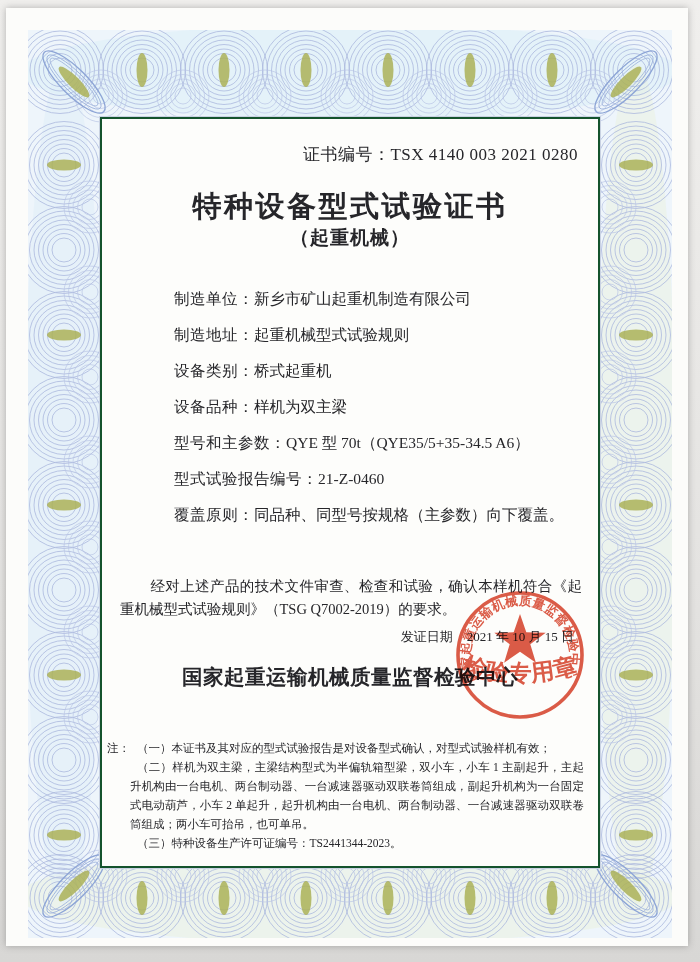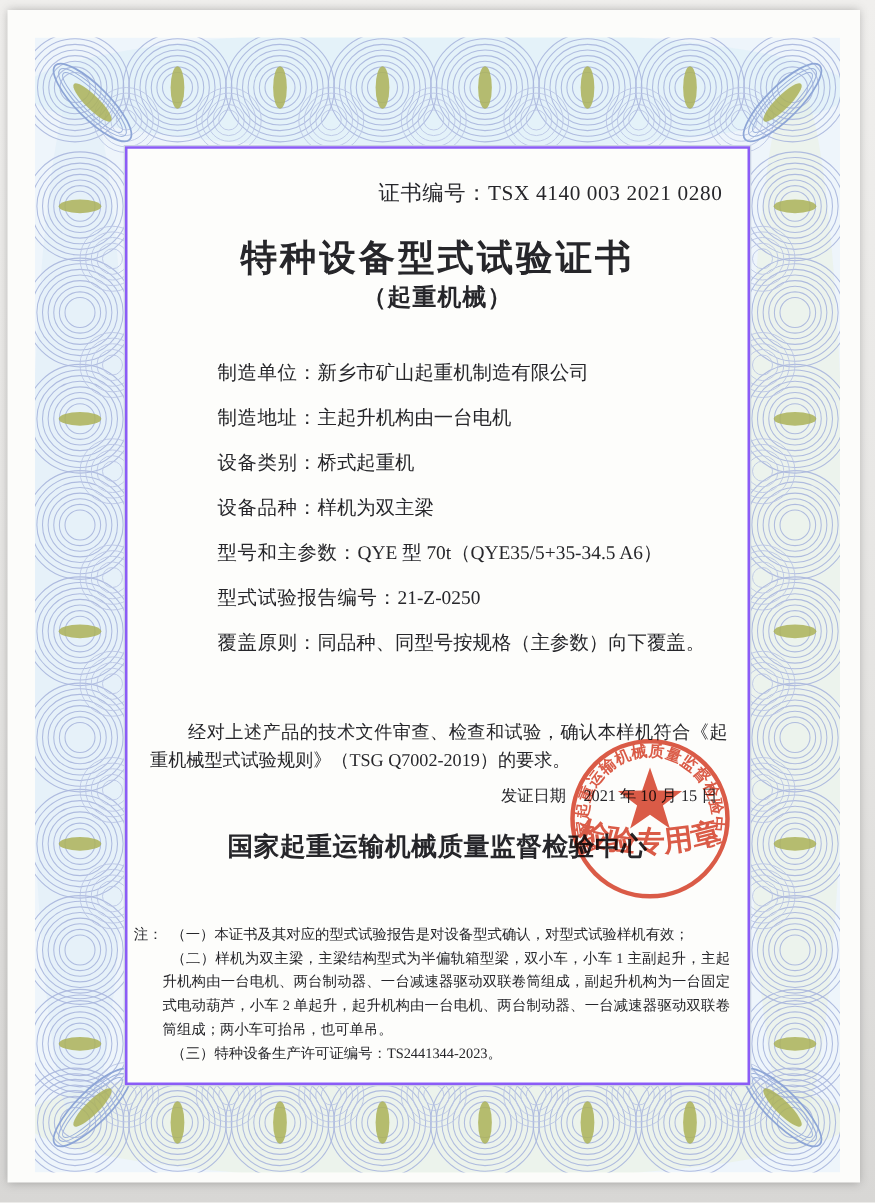--- a/index.html
+++ b/index.html
@@ -10,21 +10,21 @@
     color:#26262a;
   }
   .screen{position:relative;width:700px;height:962px;}
   .paper{
     position:absolute;left:6px;top:8px;right:12px;bottom:16px;
     background:#fcfcfa;box-shadow:0 0 7px rgba(60,60,60,.35);
   }
   .gborder{position:absolute;left:28px;top:30px;width:644px;height:908px;}
   .panel{
     position:absolute;left:100px;top:117px;width:500px;height:751px;
-    box-sizing:border-box;border:2px solid #8b5cf6;
+    box-sizing:border-box;border:2px solid #14532d;
     background:#fdfdfb;box-shadow:0 0 0 1px #c9d2e2;
   }
   .cert-line{position:absolute;top:24px;right:20px;font-size:17px;letter-spacing:.5px;}
   .cert-title{
     position:absolute;top:68px;left:0;width:100%;text-align:center;
     font-family:"Liberation Sans","DejaVu Sans",sans-serif;
     font-weight:bold;font-size:29px;letter-spacing:2.5px;
   }
   .cert-subtitle{
     position:absolute;top:106px;left:0;width:100%;text-align:center;
@@ -191,25 +191,25 @@
 
     <div class="cert-line">
       <span>证书编号：</span><span>TSX 4140 003 2021 0280</span>
     </div>
 
     <div class="cert-title">特种设备型式试验证书</div>
     <div class="cert-subtitle">（起重机械）</div>
 
     <div class="fields">
       <div class="field"><span class="flabel">制造单位：</span><span class="fvalue">新乡市矿山起重机制造有限公司</span></div>
-      <div class="field"><span class="flabel">制造地址：</span><span class="fvalue">主起升机构由一台电机</span></div>
+      <div class="field"><span class="flabel">制造地址：</span><span class="fvalue">起重机械型式试验规则</span></div>
       <div class="field"><span class="flabel">设备类别：</span><span class="fvalue">桥式起重机</span></div>
       <div class="field"><span class="flabel">设备品种：</span><span class="fvalue">样机为双主梁</span></div>
       <div class="field"><span class="flabel">型号和主参数：</span><span class="fvalue">QYE 型 70t（QYE35/5+35-34.5 A6）</span></div>
-      <div class="field"><span class="flabel">型式试验报告编号：</span><span class="fvalue">21-Z-0250</span></div>
+      <div class="field"><span class="flabel">型式试验报告编号：</span><span class="fvalue">21-Z-0460</span></div>
       <div class="field"><span class="flabel">覆盖原则：</span><span class="fvalue">同品种、同型号按规格（主参数）向下覆盖。</span></div>
     </div>
 
     <div class="para">经对上述产品的技术文件审查、检查和试验，确认本样机符合《起重机械型式试验规则》（TSG Q7002-2019）的要求。</div>
 
     <div class="date-line">
       <span class="dl-label">发证日期</span><span>2021 年 10 月 15 日</span>
     </div>
 
     <div class="org-line">国家起重运输机械质量监督检验中心</div>

